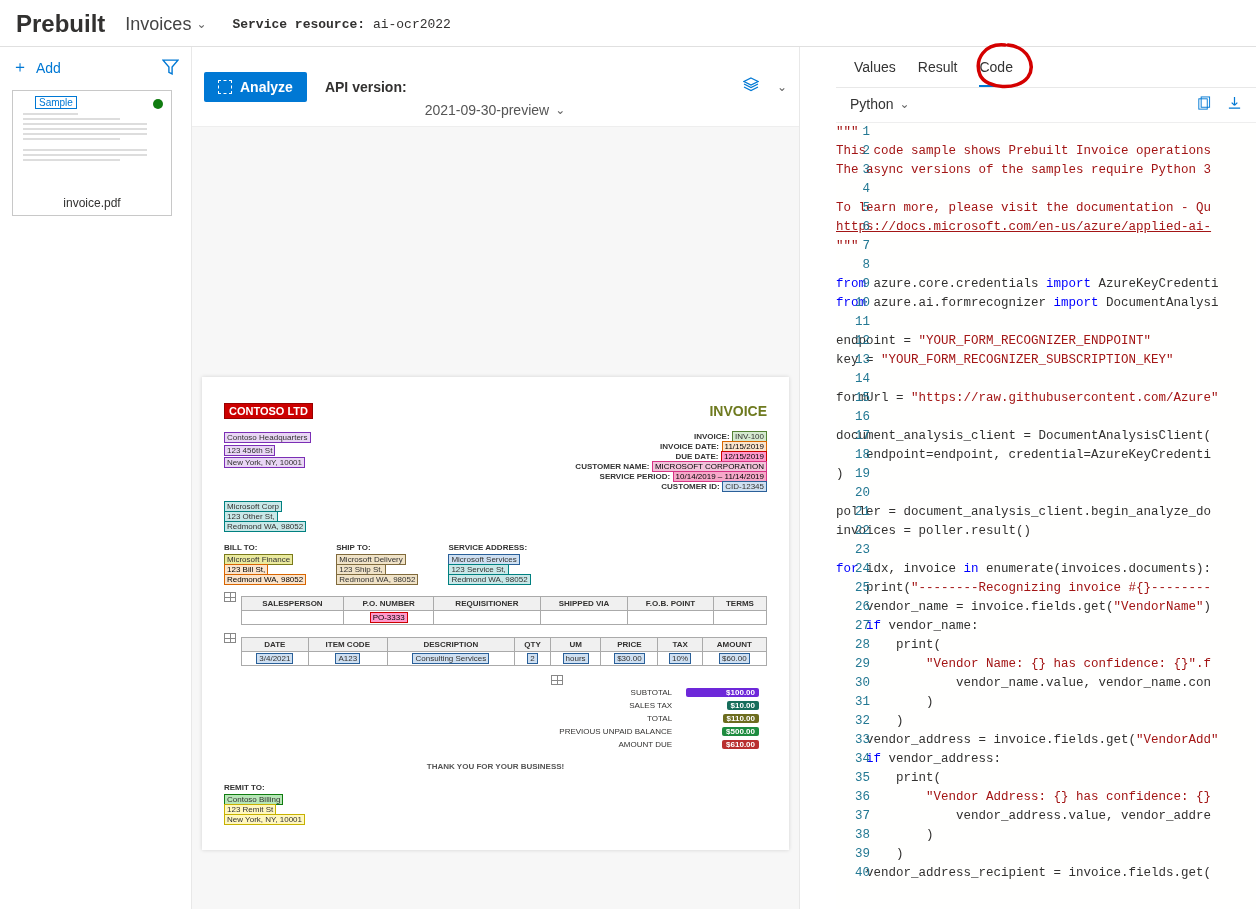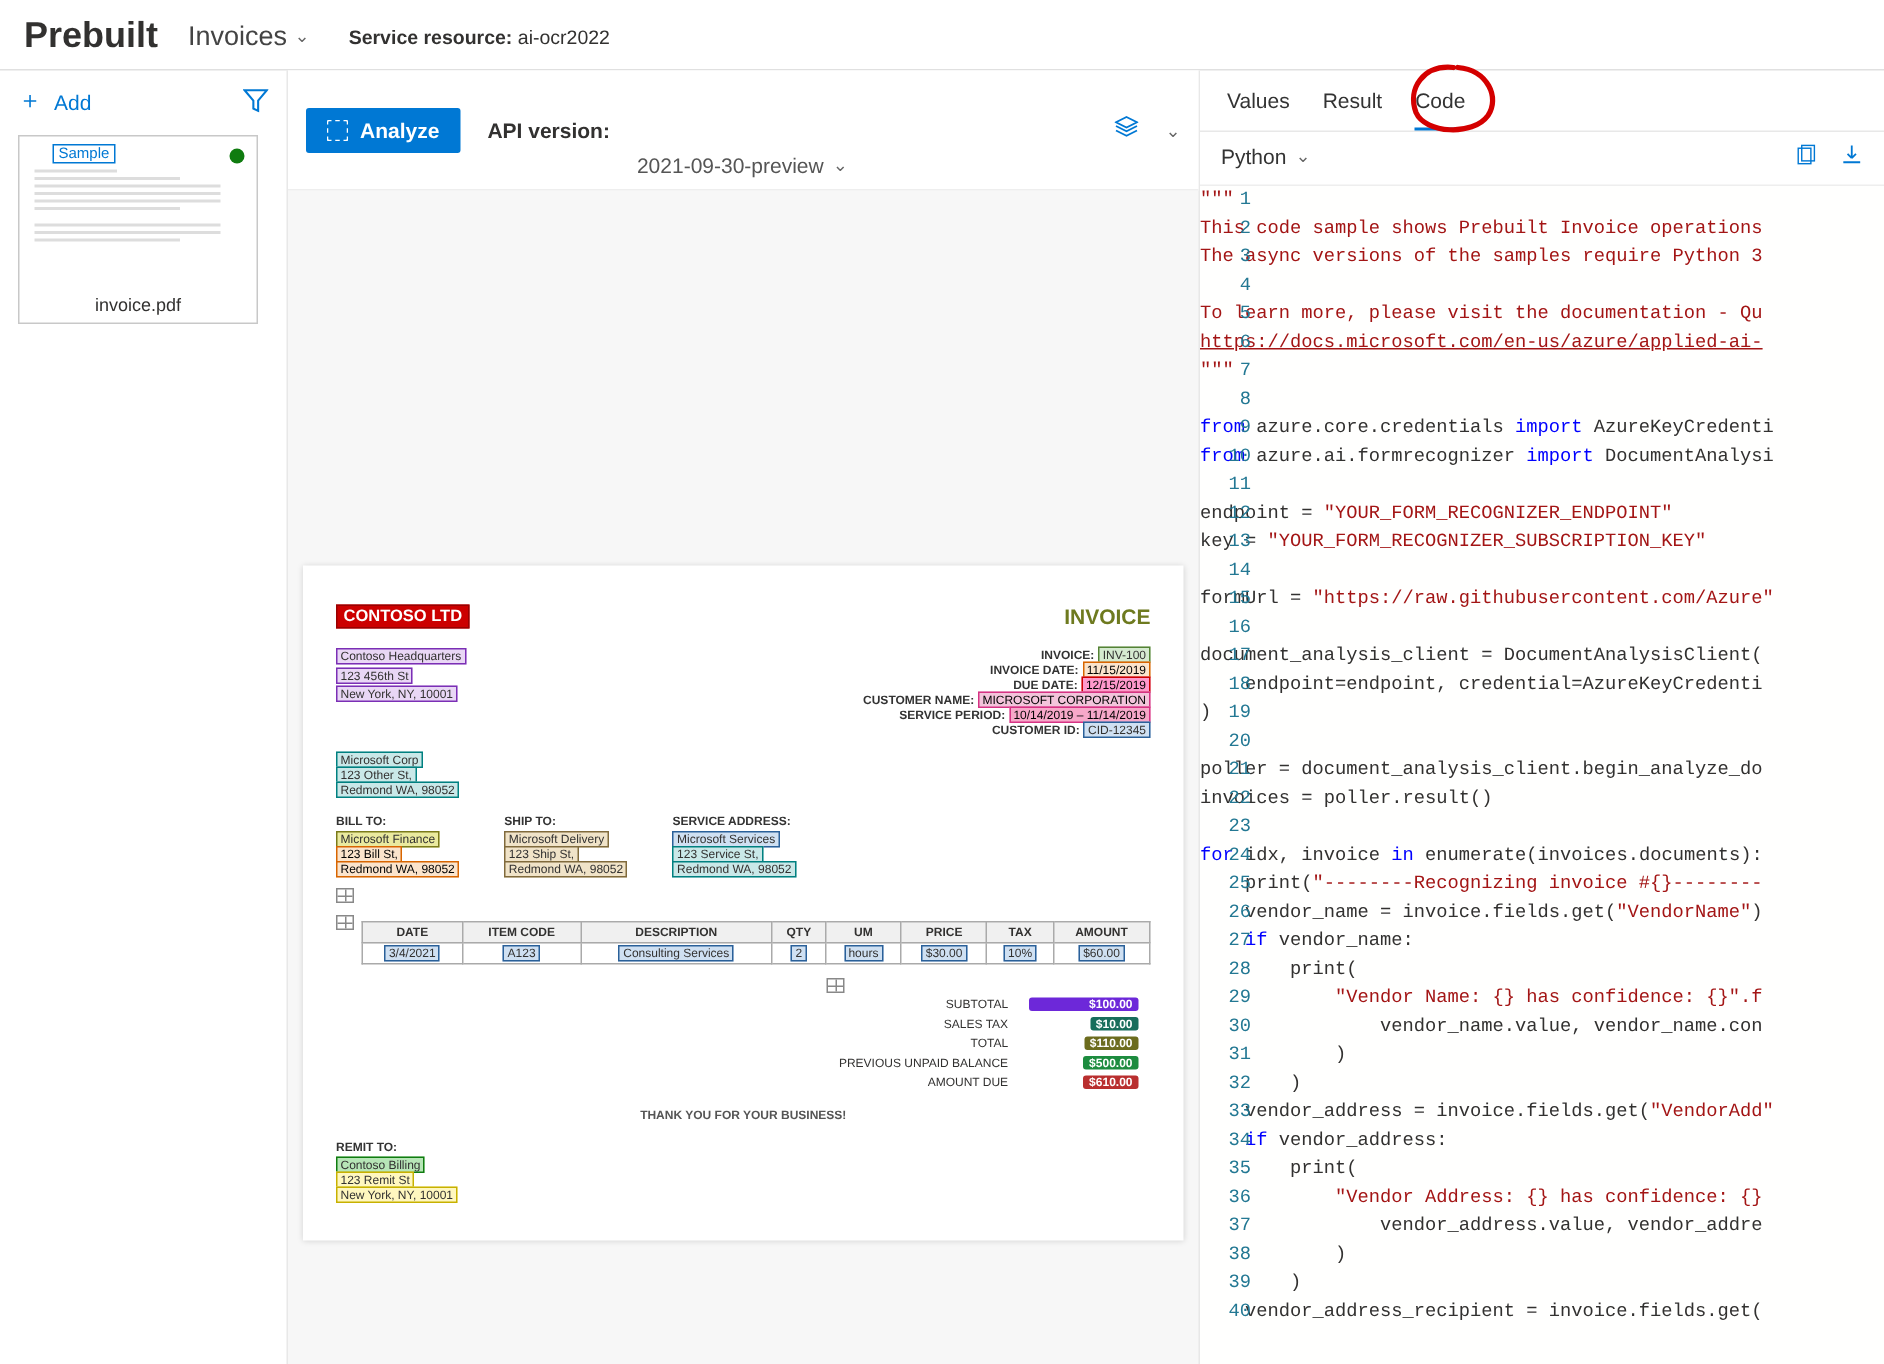--- a/index.html
+++ b/index.html
@@ -3,21 +3,21 @@
 <meta charset="utf-8">
 <style>
   * { box-sizing: border-box; margin: 0; padding: 0; }
   body { font-family: 'Segoe UI', Arial, sans-serif; font-size: 13px; color: #323130; background: #fff; }
   .header {
     display: flex; align-items: center; gap: 20px; padding: 10px 16px 8px;
     border-bottom: 1px solid #e0e0e0;
   }
   .header .title { font-size: 24px; font-weight: 600; }
   .header .dropdown { font-size: 18px; color: #444; display:flex; align-items:center; gap:5px;}
-  .header .resource { font-size: 13px; margin-left:6px;}
+  .header .resource { font-size: 13px; margin-left:6px;font-family:Liberation Mono, monospace;}
   .header .resource b { font-weight:600;}
   .chevron { font-size:12px; color:#666; }
   .main { display:flex; height: calc(100vh - 46px); }
   
   .sidebar { width:192px; border-right:1px solid #e8e8e8; padding:10px 12px; }
   .side-top { display:flex; justify-content:space-between; align-items:center; margin-bottom:12px;}
   .side-top .add { color:#0078d4; display:flex; align-items:center; gap:8px; font-size:14px; cursor:pointer;}
   .side-top .plus { font-size:16px; font-weight:300;}
   .thumb-wrap { border:1px solid #c8c8c8; width:160px; padding:4px 4px 0; background:#fff;}
   .thumb-inner { height:96px; background:#fff; position:relative; }
@@ -69,21 +69,21 @@
   .tbl-icon::after{top:0;bottom:0;left:50%;width:1px;}
   .tbl-row { display:flex; align-items:flex-start; margin-top:8px;}
   .totals { margin-top:8px; display:flex; justify-content:flex-end;}
   .totals table { font-size:8px;}
   .totals td { padding:1px 6px; text-align:right;}
   .badge { display:inline-block; padding:0 4px; border-radius:2px; font-size:8px; color:#fff; font-weight:700;}
   .badge.blk1{background:#6d28d9;padding-left:40px;} .badge.blk2{background:#176d5b;}
   .badge.blk3{background:#6c6c1e;} .badge.blk4{background:#1d8c3f;} .badge.blk6{background:#b92f2f;}
   .thx { text-align:center; font-size:8px; font-weight:700; color:#555; margin-top:10px;}
   
-  .right { flex:1; display:flex; flex-direction:column; min-width:0;}
+  .right { flex:1; display:flex; flex-direction:column; min-width:0;margin-left:36px;}
   .rtabs { display:flex; gap:22px; padding:12px 18px 0; border-bottom:1px solid #e8e8e8; font-size:14px; position:relative;}
   .rtabs .tab { padding-bottom:10px; cursor:pointer; color:#333;}
   .rtabs .tab.active { border-bottom:2px solid #0078d4;}
   .langbar { display:flex; align-items:flex-start; justify-content:space-between; padding:8px 14px;}
   .langbar .lang { display:flex; align-items:center; gap:6px; color:#333; font-size:14px;}
   .rb-icons { display:flex; gap:16px; color:#0078d4; font-size:15px;}
   .codebox { flex:1; overflow:auto; background:#fffffe; border-top:1px solid #eee; position:relative;}
   .codebox pre { margin:0; font-family: Consolas, 'Courier New', monospace; font-size:12.5px; line-height:19px; }
   .gutter { position:absolute; left:0; top:0; width:44px; text-align:right; padding-right:10px; color:#237893; user-select:none; font-family: Consolas, monospace; font-size:12.5px; line-height:19px;}
   .codelines { margin-left:54px; white-space:pre; }
@@ -204,20 +204,40 @@
         <div>
           <span class="section-lbl">SERVICE ADDRESS:</span>
           <span class="hl blueb">Microsoft Services</span><br>
           <span class="hl teal">123 Service St,</span><br>
           <span class="hl teal">Redmond WA, 98052</span>
         </div>
       </div>
 
       <div class="tbl-row">
         <span class="tbl-icon"></span>
+        <table class="frm">
+          <tbody>
+              <tr id="t1h">
+                <th>SALESPERSON</th>
+                <th>P.O. NUMBER</th>
+                <th>REQUISITIONER</th>
+                <th>SHIPPED VIA</th>
+                <th>F.O.B. POINT</th>
+                <th>TERMS</th>
+              </tr>
+              <tr id="t1r">
+                <td></td>
+                <td><span class="hl red">PO-3333</span></td>
+                <td></td>
+                <td></td>
+                <td></td>
+                <td></td>
+              </tr>
+        </tbody>
+          </table>
       </div>
       <div class="tbl-row">
         <span class="tbl-icon"></span>
         <table class="frm">
           <tbody>
               <tr id="t2h">
                 <th>DATE</th>
                 <th>ITEM CODE</th>
                 <th>DESCRIPTION</th>
                 <th>QTY</th>

